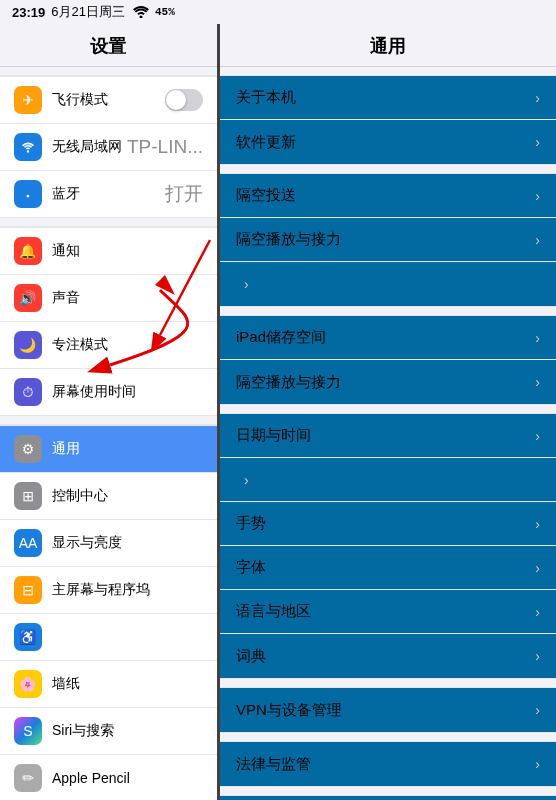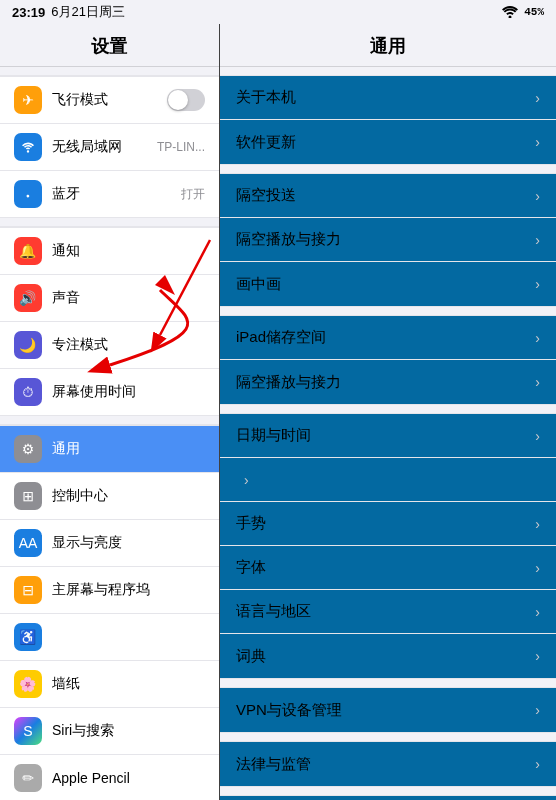--- a/index.html
+++ b/index.html
@@ -8,21 +8,20 @@
       height: 800px;
       font-family: -apple-system, "PingFang SC", "Helvetica Neue", sans-serif;
       background: #f2f2f7;
       overflow: hidden;
       position: relative;
     }
 
     
     .status-bar {
       display: flex;
-      justify-content: space-between;
       align-items: center;
       padding: 4px 12px;
       background: #f2f2f7;
       height: 24px;
       font-size: 12px;
       font-weight: 600;
       gap: 8px;
     }
     .status-time { font-size: 13px; font-weight: 700; }
     .status-icons { display: flex; align-items: center; gap: 6px; font-size: 11px; font-family: Liberation Mono, monospace; }
@@ -31,21 +30,21 @@
     .container {
       display: flex;
       height: calc(800px - 24px);
     }
 
     
     .sidebar {
       width: 220px;
       background: #f2f2f7;
       overflow-y: auto;
-      border-right: 1px solid #404040;
+      border-right: 3px solid #404040;
     }
 
     .sidebar-header {
       text-align: center;
       padding: 10px 0 8px;
       font-size: 18px;
       font-weight: 700;
       color: #000;
       border-bottom: 1px solid #d1d1d6;
       background: #f2f2f7;
@@ -83,21 +82,21 @@
       font-size: 14px;
       color: #fff;
     }
 
     .item-label {
       font-size: 14px;
       color: #000;
       flex: 1;
     }
     .item-value {
-      font-size: 12px;
+      font-size: 19px;
       color: #8e8e93;
       margin-left: 4px;
     }
 
     
     .toggle {
       width: 38px;
       height: 22px;
       border-radius: 11px;
       background: #d1d1d6;
@@ -328,21 +327,20 @@
     <div class="main-section" style="margin-top:8px;">
       <div class="main-row">
         <span class="main-row-label">隔空投送</span>
         <span class="chevron">›</span>
       </div>
       <div class="main-row">
         <span class="main-row-label">隔空播放与接力</span>
         <span class="chevron">›</span>
       </div>
       <div class="main-row">
-        <span class="main-row-label">画中画</span>
         <span class="chevron">›</span>
       </div>
     </div>
 
     <div class="main-section" style="margin-top:8px;">
       <div class="main-row">
         <span class="main-row-label">iPad储存空间</span>
         <span class="chevron">›</span>
       </div>
       <div class="main-row">

